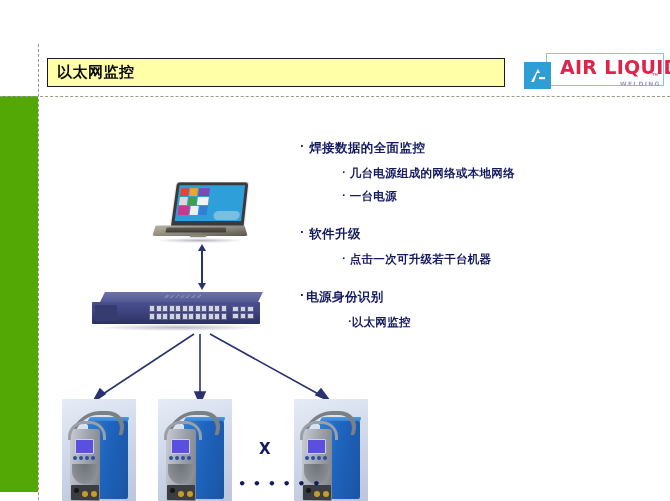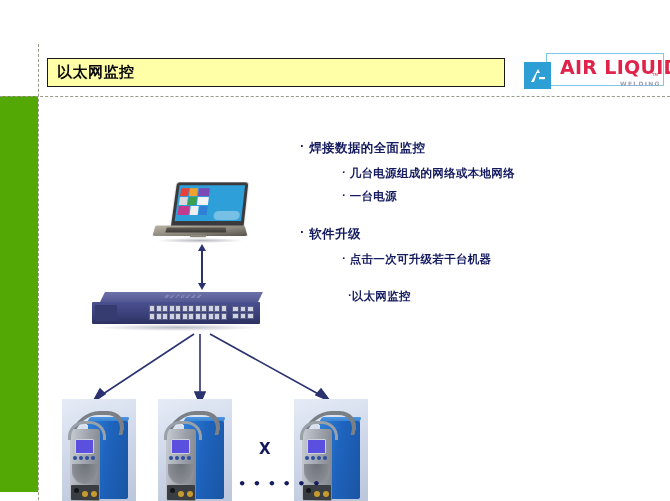--- a/index.html
+++ b/index.html
@@ -273,20 +273,23 @@
       <span class="dot">·</span><span>一台电源</span>
     </div>
     <div class="gap"></div>
     <div class="b1">
       <span class="dot">·</span><span>软件升级</span>
     </div>
     <div class="b2">
       <span class="dot">·</span><span>点击一次可升级若干台机器</span>
     </div>
     <div class="gap"></div>
+    <div class="b1 tight">
+      <span class="dot">·</span><span>电源身份识别</span>
+    </div>
     <div class="b2 tight">
       <span class="dot">·</span><span>以太网监控</span>
     </div>
   </div>
 
   <div class="laptop">
     <div class="lt-lid">
       <div class="lt-screen">
         <div class="lt-tiles">
           <div class="tile" style="left:0;top:0;width:8px;height:8px;background:#e8413a;"></div>

